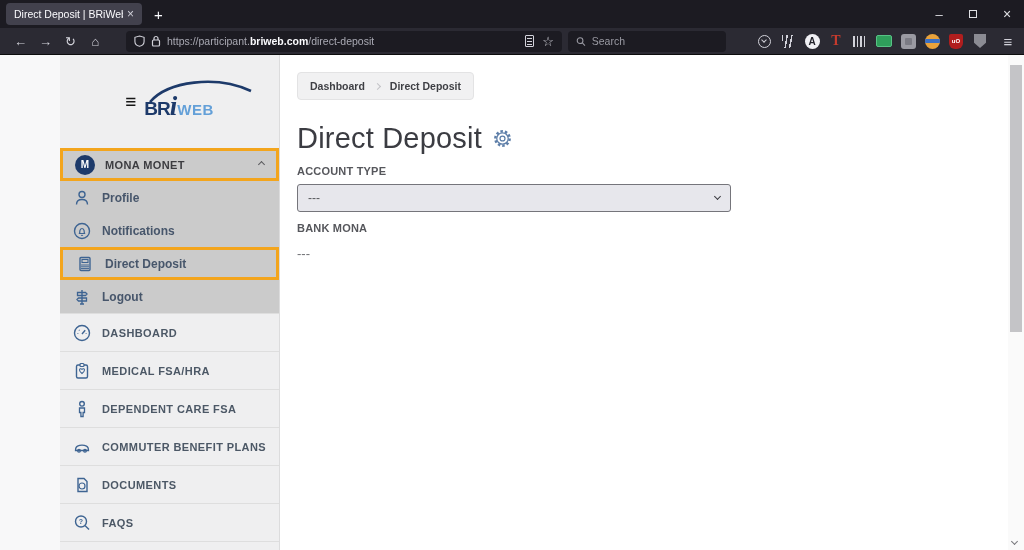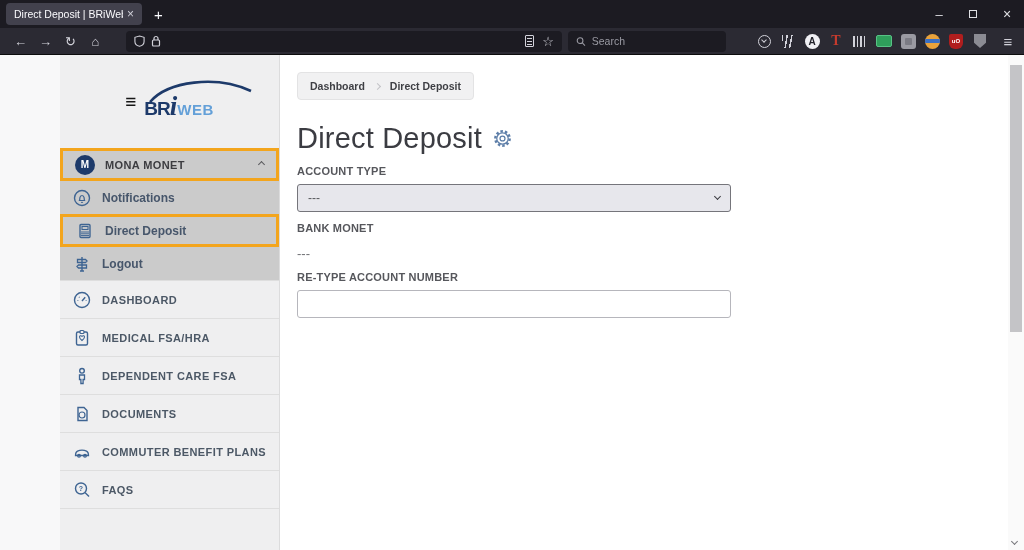--- a/index.html
+++ b/index.html
@@ -129,20 +129,21 @@
     <span class="navbtn">↻</span>
     <span class="navbtn">⌂</span>
     <div class="urlbar">
       <svg width="11" height="12" viewBox="0 0 12 13">
           <path d="M6 1 L11 2.5 V7 C11 10 8.5 11.7 6 12.3 C3.5 11.7 1 10 1 7 V2.5 Z" fill="none" stroke="#d2d2da" stroke-width="1.2"></path>
         </svg>
       <svg width="10" height="12" viewBox="0 0 10 12">
           <rect x="1.5" y="5" width="7" height="6" rx="1" fill="none" stroke="#d2d2da" stroke-width="1.2"></rect>
           <path d="M3 5 V3.5 a2 2 0 0 1 4 0 V5" fill="none" stroke="#d2d2da" stroke-width="1.2"></path>
         </svg>
+      <span class="url-text"><span>https://participant.</span><span class="domain">briweb.com</span><span>/direct-deposit</span></span>
       <span class="url-end">
         <span class="reader-ico"></span>
         <span class="star">☆</span>
       </span>
     </div>
     <div class="searchbar">
       <svg width="11" height="11" viewBox="0 0 12 12">
           <circle cx="5" cy="5" r="3.5" fill="none" stroke="#9a9aa3" stroke-width="1.3"></circle>
           <path d="M7.8 7.8 L11 11" stroke="#9a9aa3" stroke-width="1.3"></path>
         </svg>
@@ -195,20 +196,29 @@
             </svg>
           <span class="logo-br">BR</span><span class="logo-i">i</span><span class="logo-web">WEB</span>
         </span>
       </div>
 
       <div class="user-section">
         <div class="srow hl">
           <span class="avatar">M</span>
           <span class="user-name">MONA MONET</span>
           <span class="chev up"></span>
+        </div>
+        <div class="srow">
+          <span class="sicon">
+              <svg width="20" height="20" viewBox="0 0 20 20">
+                <circle cx="10" cy="6.5" r="3" fill="none" stroke="#3e6492" stroke-width="1.4"></circle>
+                <path d="M4.5 16.5 c0-3.3 2.4-5 5.5-5 s5.5 1.7 5.5 5" fill="none" stroke="#3e6492" stroke-width="1.4"></path>
+              </svg>
+            </span>
+          <span class="sub-label">Profile</span>
         </div>
         <div class="srow">
           <span class="sicon">
               <svg width="20" height="20" viewBox="0 0 20 20">
                 <circle cx="10" cy="10" r="7.5" fill="none" stroke="#3e6492" stroke-width="1.4"></circle>
                 <path d="M6.8 12.5 h6.4 M7.4 12.5 c.5-.7.3-1.6.5-2.8.2-1.4 1-2.2 2.1-2.2 s1.9.8 2.1 2.2 c.2 1.2 0 2.1.5 2.8 M9.3 14 c.2.5 1.2.5 1.4 0" fill="none" stroke="#3e6492" stroke-width="1.2"></path>
               </svg>
             </span>
           <span class="sub-label">Notifications</span>
         </div>
@@ -259,35 +269,35 @@
             <svg width="20" height="20" viewBox="0 0 20 20">
               <circle cx="10" cy="4.8" r="2.3" fill="none" stroke="#3e6492" stroke-width="1.4"></circle>
               <path d="M7.5 9 h5 v4.5 h-1.4 v4 h-2.2 v-4 H7.5 z" fill="none" stroke="#3e6492" stroke-width="1.3"></path>
             </svg>
           </span>
         <span class="nav-label">DEPENDENT CARE FSA</span>
       </div>
       <div class="nav-item">
         <span class="sicon">
             <svg width="20" height="20" viewBox="0 0 20 20">
-              <path d="M6 3.5 h6 l3 3 v10 h-9 z" fill="none" stroke="#3e6492" stroke-width="1.4"></path>
-              <circle cx="10" cy="11" r="3" fill="none" stroke="#3e6492" stroke-width="1.2"></circle>
-            </svg>
-          </span>
-        <span class="nav-label">DOCUMENTS</span>
-      </div>
-      <div class="nav-item">
-        <span class="sicon">
-            <svg width="20" height="20" viewBox="0 0 20 20">
               <path d="M3.5 13.5 c0-2.2.8-3.8 2-4.4 1-.5 2.8-1 4.5-1 s3.5.5 4.5 1 c1.2.6 2 2.2 2 4.4 z" fill="none" stroke="#3e6492" stroke-width="1.3"></path>
               <circle cx="7" cy="13.8" r="1.4" fill="none" stroke="#3e6492" stroke-width="1.2"></circle>
               <circle cx="13" cy="13.8" r="1.4" fill="none" stroke="#3e6492" stroke-width="1.2"></circle>
             </svg>
           </span>
         <span class="nav-label">COMMUTER BENEFIT PLANS</span>
+      </div>
+      <div class="nav-item">
+        <span class="sicon">
+            <svg width="20" height="20" viewBox="0 0 20 20">
+              <path d="M6 3.5 h6 l3 3 v10 h-9 z" fill="none" stroke="#3e6492" stroke-width="1.4"></path>
+              <circle cx="10" cy="11" r="3" fill="none" stroke="#3e6492" stroke-width="1.2"></circle>
+            </svg>
+          </span>
+        <span class="nav-label">DOCUMENTS</span>
       </div>
       <div class="nav-item">
         <span class="sicon">
             <svg width="20" height="20" viewBox="0 0 20 20">
               <circle cx="9" cy="8.5" r="5.5" fill="none" stroke="#3e6492" stroke-width="1.4"></circle>
               <path d="M13.2 12.8 L17 16.5" stroke="#3e6492" stroke-width="1.4"></path>
               <text x="9" y="11" text-anchor="middle" font-size="7" fill="#3e6492" font-family="Liberation Sans,sans-serif" font-weight="bold">?</text>
             </svg>
           </span>
         <span class="nav-label">FAQS</span>
@@ -315,29 +325,25 @@
         <div class="group">
           <div class="g-label">ACCOUNT TYPE</div>
           <div class="selectbox">
             <span>---</span>
             <span class="chev down"></span>
           </div>
         </div>
 
 
         <div class="group">
-          <div class="g-label">BANK MONET</div>
+          <div class="g-label">BANK MONA</div>
           <div class="plainval">---</div>
         </div>
 
 
-        <div class="group">
-          <div class="g-label">RE-TYPE ACCOUNT NUMBER</div>
-          <input class="textbox" type="text" value="" style="">
-        </div>
 
       </div>
     </div>
 
     <div class="scrollbar">
       <span class="scroll-up"><span class="chev up"></span></span>
       <div class="scroll-thumb"></div>
       <span class="scroll-down"><span class="chev down"></span></span>
     </div>
   </div>

